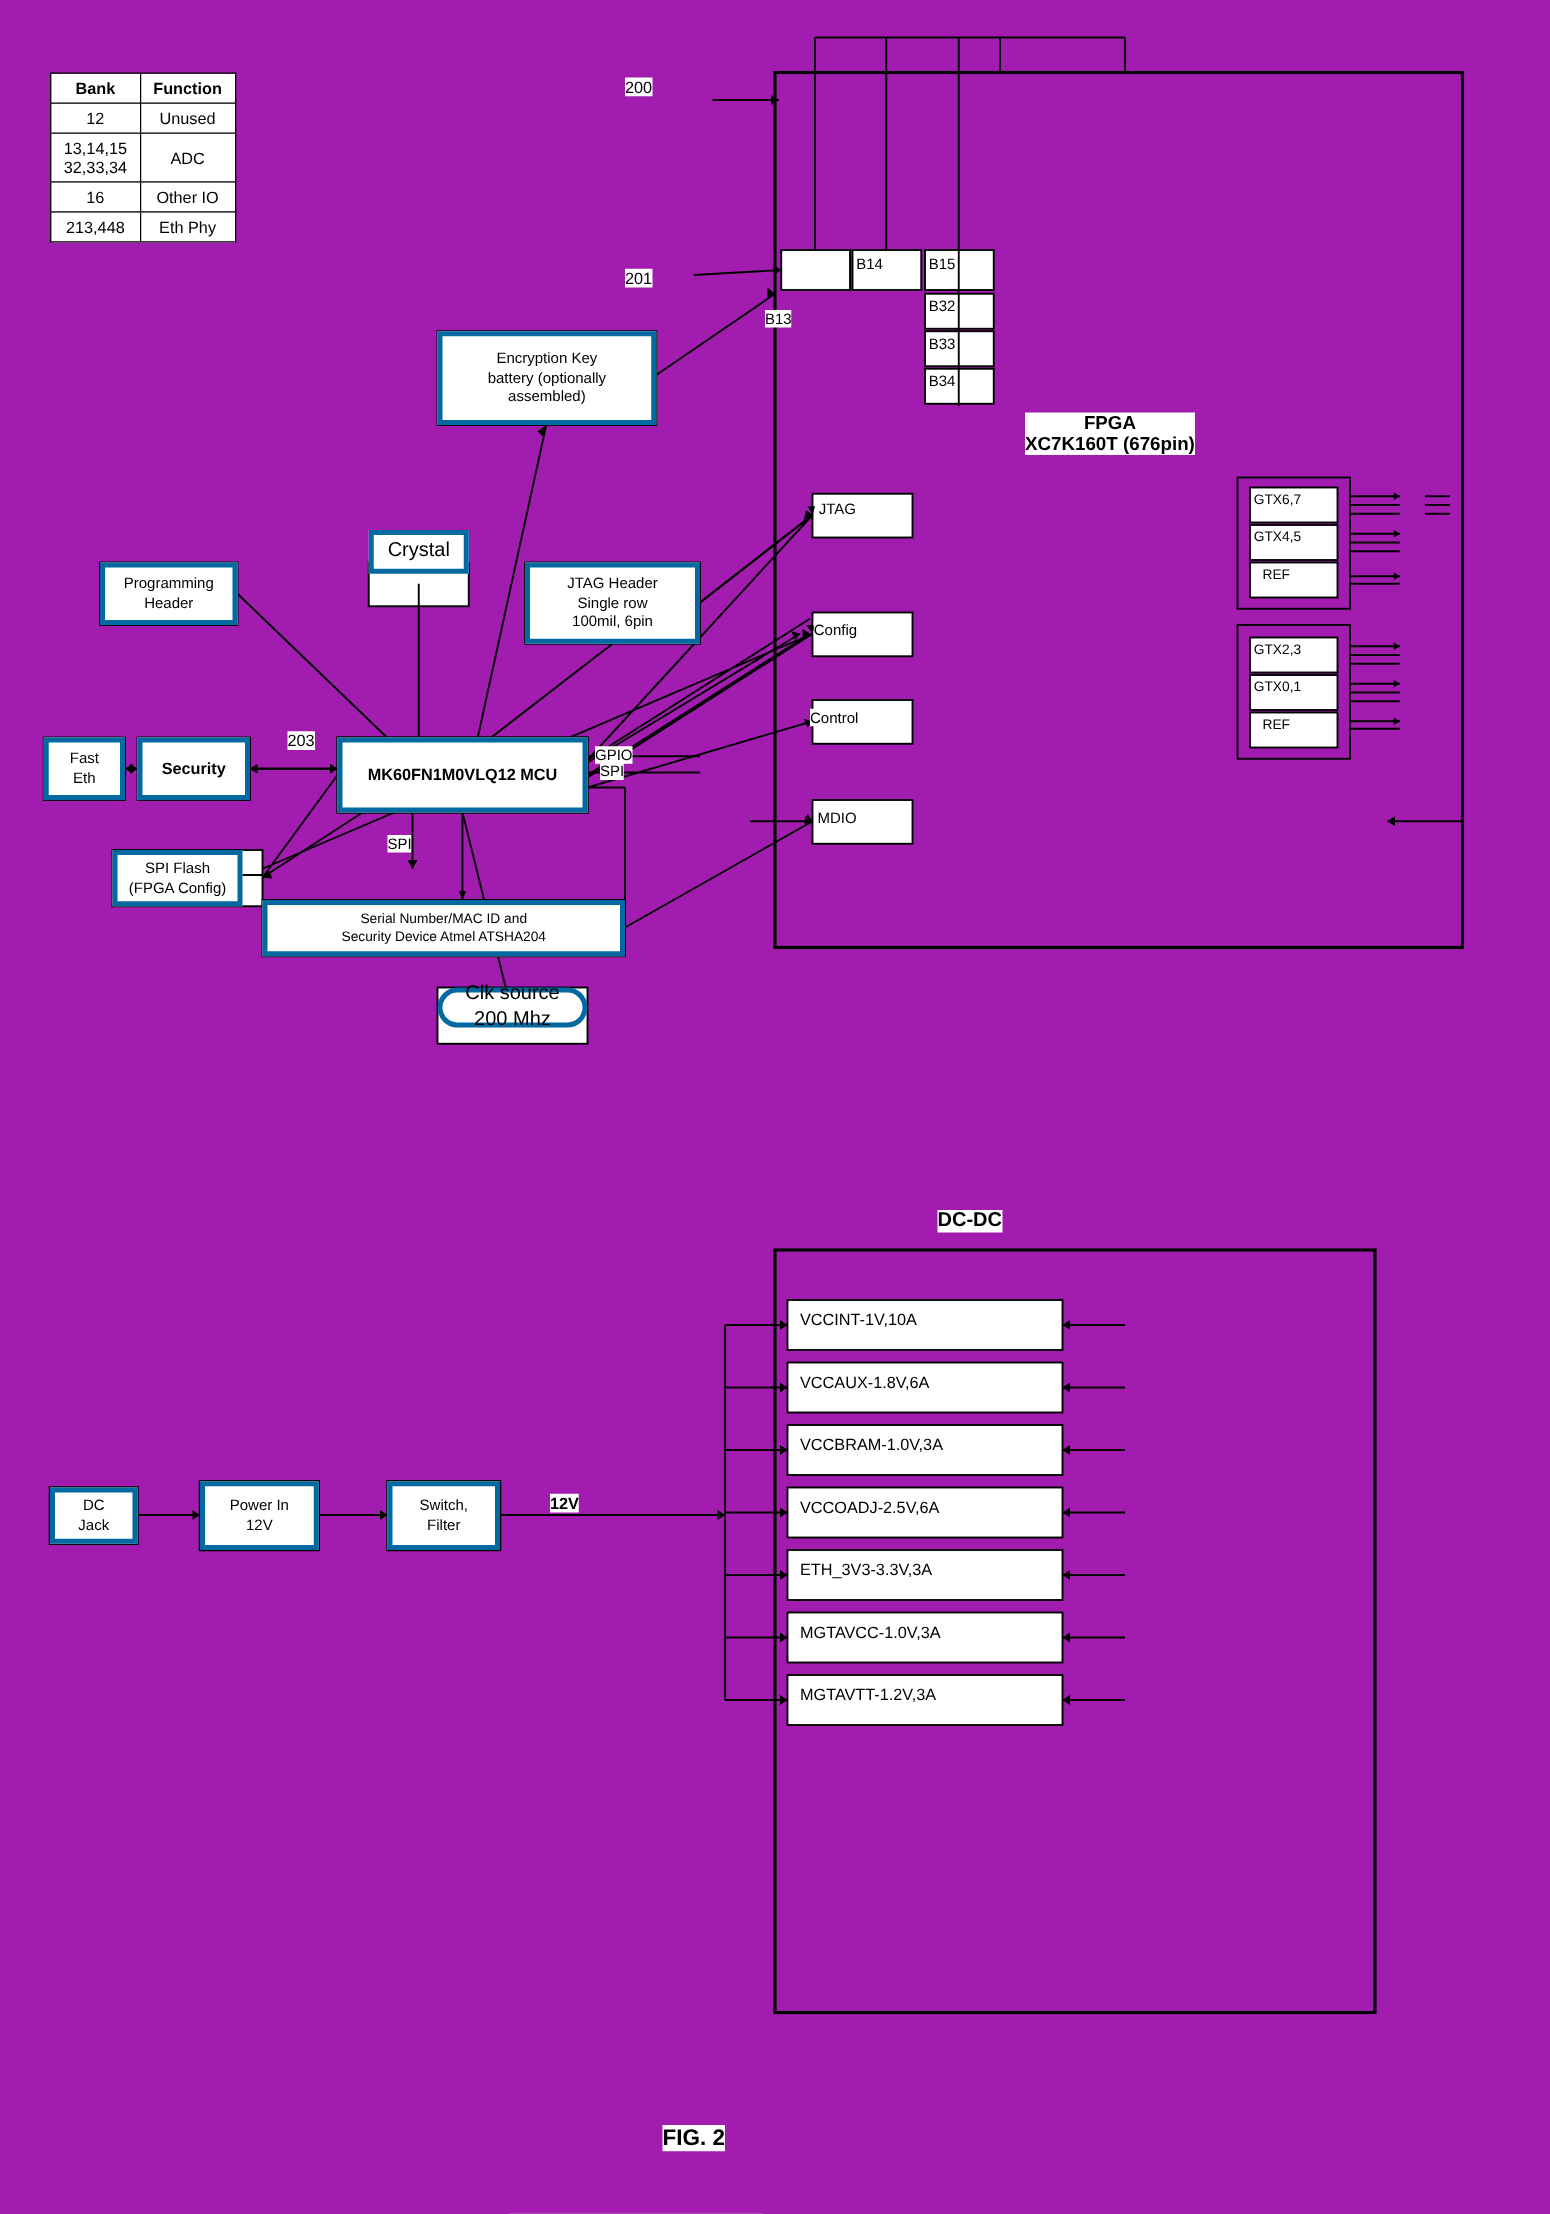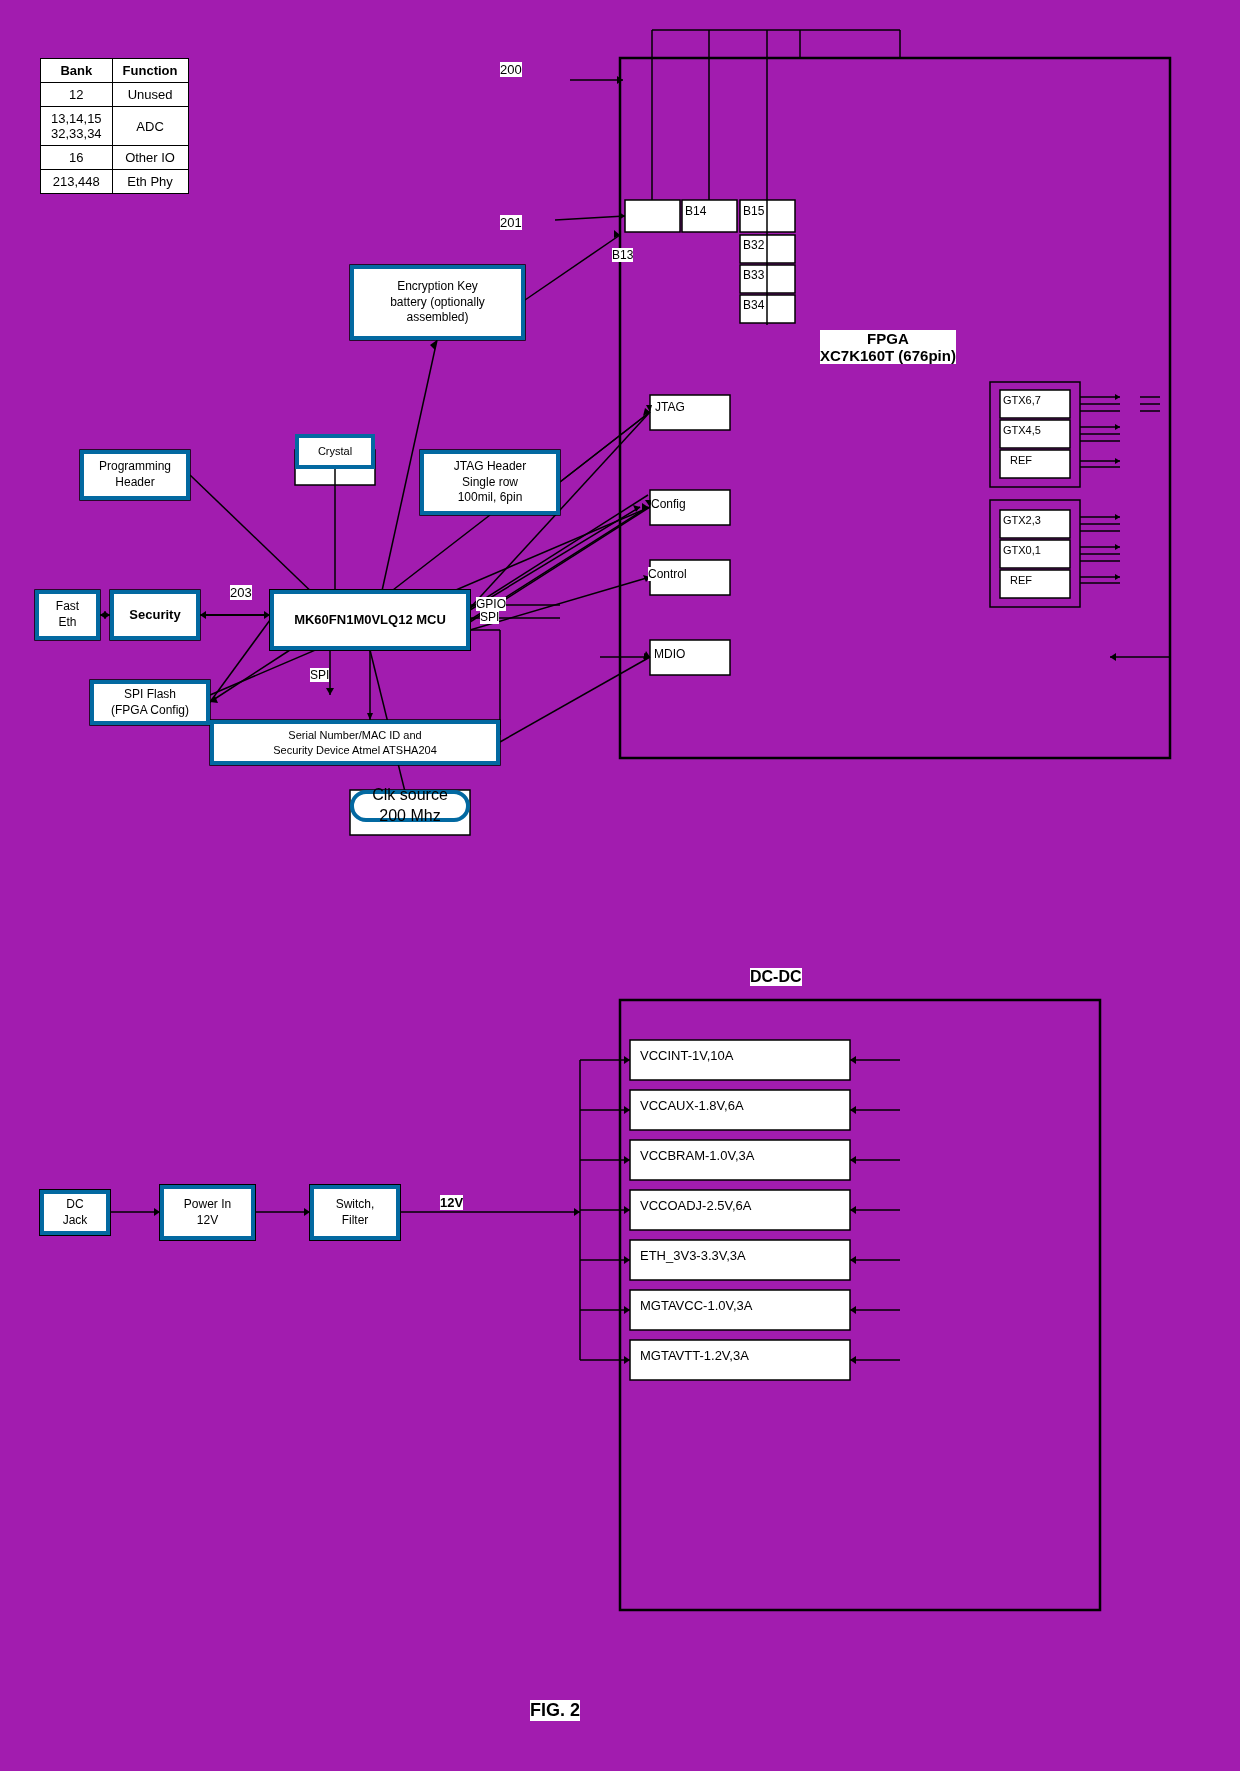--- a/index.html
+++ b/index.html
@@ -378,31 +378,31 @@
 
   <div class="label" style="top:544px; left:1003px; font-size:11px;">GTX0,1</div>
 
   <div class="label" style="top:574px; left:1010px; font-size:11px;">REF</div>
 
   <div class="box" style="top:590px; left:270px; width:200px; height:60px; font-size:13px; font-weight:bold;">MK60FN1M0VLQ12
 MCU</div>
 
   <div class="box" style="top:265px; left:350px; width:175px; height:75px; font-size:12px;">Encryption Key<br>battery (optionally<br>assembled)</div>
 
-  <div class="box" style="top:434px; left:295px; width:80px; height:35px; font-size:11px;">Crystal</div>
+  <div class="box" style="top:424px; left:295px; width:80px; height:35px; font-size:16px;">Crystal</div>
 
   <div class="box" style="top:450px; left:420px; width:140px; height:65px; font-size:12px;">JTAG Header<br>Single row<br>100mil, 6pin</div>
 
   <div class="box" style="top:450px; left:80px; width:110px; height:50px; font-size:12px;">Programming<br>Header</div>
 
   <div class="box" style="top:590px; left:35px; width:65px; height:50px; font-size:12px;">Fast<br>Eth</div>
 
   <div class="box" style="top:590px; left:110px; width:90px; height:50px; font-size:13px; font-weight:bold;">Security</div>
 
-  <div class="box" style="top:680px; left:90px; width:120px; height:45px; font-size:12px;">SPI Flash<br>(FPGA Config)</div>
+  <div class="box" style="top:680px; left:90px; width:104px; height:45px; font-size:12px;">SPI Flash<br>(FPGA Config)</div>
 
   <div class="box" style="top:720px; left:210px; width:290px; height:45px; font-size:11px;">Serial Number/MAC ID and<br>Security Device Atmel ATSHA204</div>
 
   <div class="box" style="top:790px; left:350px; width:120px; height:32px; font-size:16px;border-radius:18px;">Clk source<br>200 Mhz</div>
 
   <div class="label" style="top:597px; left:476px; font-size:12px;">GPIO</div>
 
   <div class="label" style="top:610px; left:480px; font-size:12px;">SPI</div>
 
   <div class="label" style="top:668px; left:310px; font-size:12px;">SPI</div>

